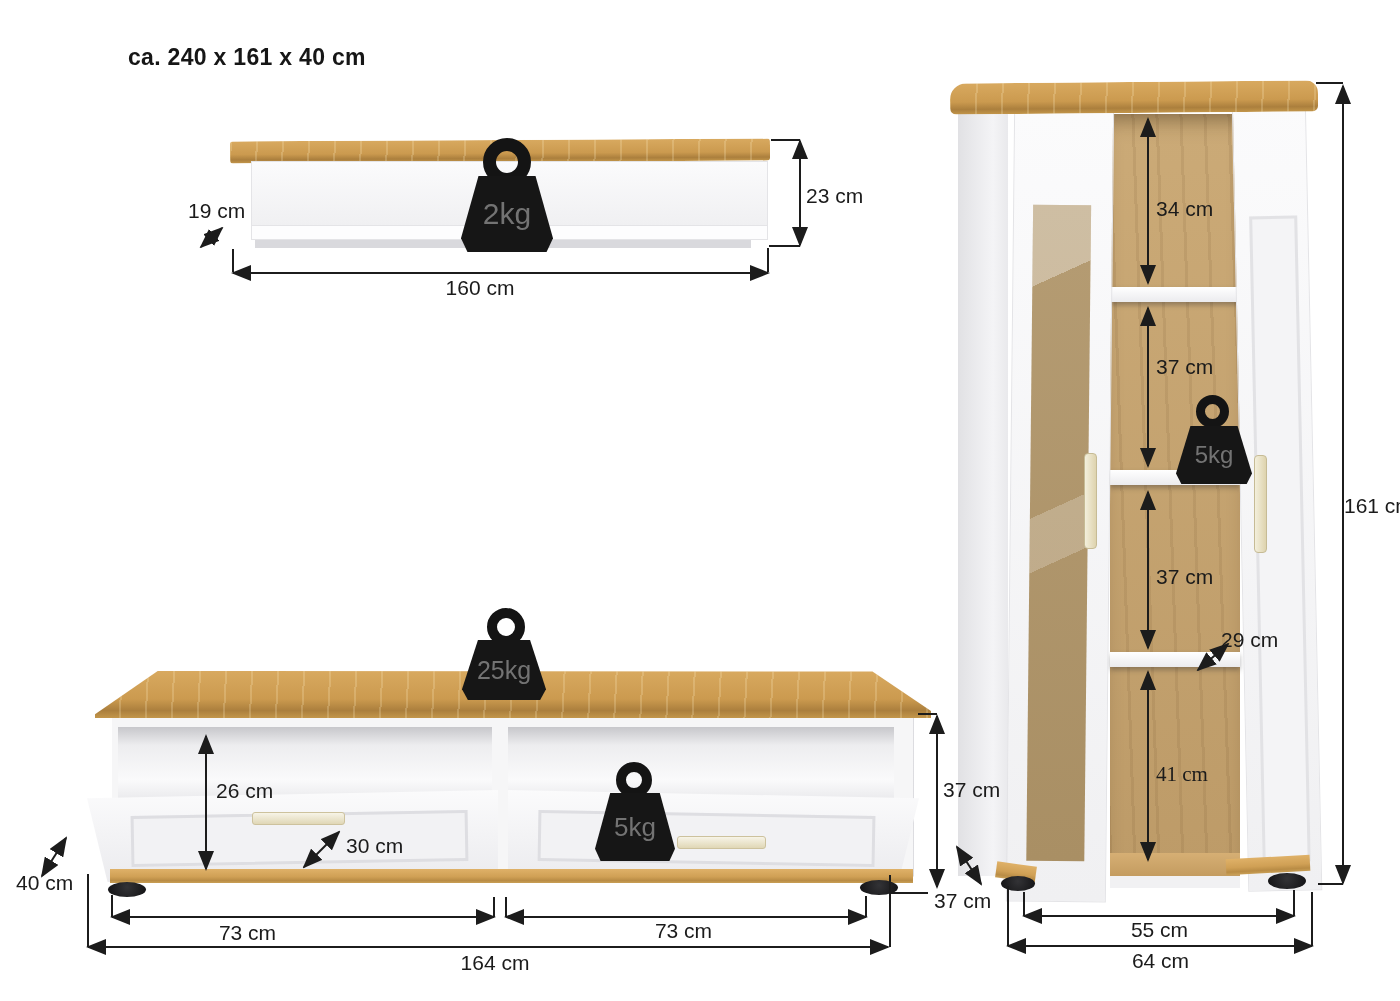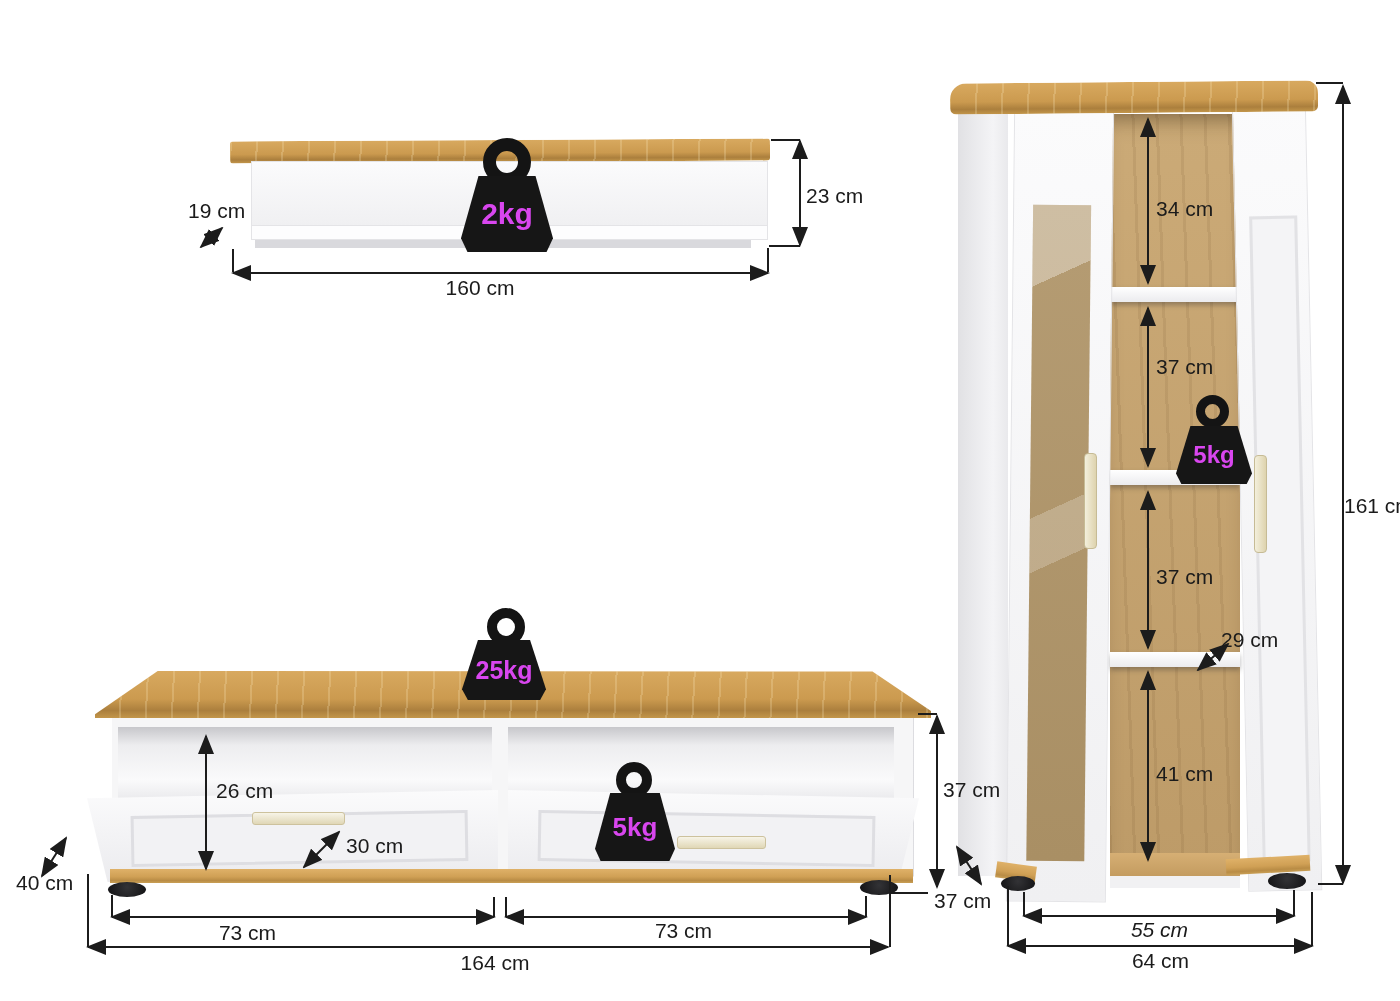--- a/index.html
+++ b/index.html
@@ -13,37 +13,38 @@
   
   .wood{background:linear-gradient(180deg,#dfb168 0%,#d0a055 55%,#b98c45 82%,#c99f55 100%);}
   .woodgrain{background-image:repeating-linear-gradient(93deg,rgba(255,240,200,.22) 0 2px,rgba(0,0,0,0) 2px 26px),
              linear-gradient(180deg,#d8a95f 0%,#cb9a4f 60%,#ab7f3d 84%,#c3964a 100%);}
   .white-panel{background:linear-gradient(180deg,#fbfbfc,#f0f0f2);border:1px solid #e4e4e7;box-sizing:border-box;}
   
   .weight{z-index:6;}
   .w-ring{position:absolute;border-radius:50%;border:12px solid #141414;background:transparent;}
   .w-body{position:absolute;background:#161616;display:flex;align-items:center;justify-content:center;
           clip-path:polygon(19% 0%,81% 0%,100% 82%,93% 100%,7% 100%,0% 82%);}
-  .w-body span{color:#d946ef;font-weight:bold;}
+  .w-body span{color:#737373;font-weight:normal;}
   
   .int-wood{background-image:repeating-linear-gradient(88deg,rgba(110,78,40,.12) 0 3px,rgba(0,0,0,0) 3px 24px),
             linear-gradient(180deg,#cbaa77 0%,#bd9b68 100%);
             box-shadow:inset 0 16px 20px -10px rgba(70,50,25,.5);}
   .shelf-white{background:linear-gradient(180deg,#ffffff,#ebebee);box-shadow:0 3px 5px rgba(40,40,45,.35);}
   .handle-v{background:linear-gradient(90deg,#f3efdc,#ded3ae);border:1px solid #c6bb95;border-radius:4px;box-sizing:border-box;}
   .handle-h{background:linear-gradient(180deg,#f7f4e7,#e0d7b6);border:1px solid #cdc29d;border-radius:3px;box-sizing:border-box;}
   .foot{background:radial-gradient(circle at 50% 35%,#333336,#111113);border-radius:50%;}
   svg.dims{position:absolute;left:0;top:0;z-index:5;}
   svg.dims line{stroke:#1c1c1c;stroke-width:2;}
 </style>
 </head>
 <body>
 
 <div id="scene">
 
+  <div class="abs title" style="left:128px;top:44px;">ca. 240 x 161 x 40 cm</div>
 
   <div>
     <div class="abs woodgrain" style="left:230px;top:140px;width:540px;height:22px;border-radius:3px;transform:rotate(-.3deg);"></div>
     <div class="abs white-panel" style="left:251px;top:161px;width:517px;height:65px;"></div>
     <div class="abs white-panel" style="left:251px;top:225px;width:517px;height:15px;background:#fdfdfe;"></div>
     <div class="abs" style="left:255px;top:240px;width:496px;height:8px;background:#d9d9dd;"></div>
   </div>
 
   <div class="abs weight">
     <div class="w-ring" style="left:483px;top:138px;width:22px;height:22px;border-width:13px;"></div>
@@ -179,19 +180,19 @@
   <div class="abs dim" style="left:16px;top:871px;">40 cm</div>
   <div class="abs dim" style="left:943px;top:778px;">37 cm</div>
   <div class="abs dim ctr" style="left:185px;top:921px;width:125px;">73 cm</div>
   <div class="abs dim ctr" style="left:621px;top:919px;width:125px;">73 cm</div>
   <div class="abs dim ctr" style="left:420px;top:951px;width:150px;">164 cm</div>
 
   <div class="abs dim" style="left:1156px;top:197px;">34 cm</div>
   <div class="abs dim" style="left:1156px;top:355px;">37 cm</div>
   <div class="abs dim" style="left:1156px;top:565px;">37 cm</div>
   <div class="abs dim" style="left:1221px;top:628px;">29 cm</div>
-  <div class="abs dim" style="left:1156px;top:762px;">41 cm</div>
+  <div class="abs dim" style="left:1156px;top:762px;font-family:Liberation Serif, serif;">41 cm</div>
   <div class="abs dim" style="left:1344px;top:494px;">161 cm</div>
   <div class="abs dim" style="left:934px;top:889px;">37 cm</div>
-  <div class="abs dim ctr" style="left:1097px;top:918px;width:125px;font-style:italic;">55 cm</div>
+  <div class="abs dim ctr" style="left:1097px;top:918px;width:125px;">55 cm</div>
   <div class="abs dim ctr" style="left:1098px;top:949px;width:125px;">64 cm</div>
 
 </div>
 
 </body></html>

